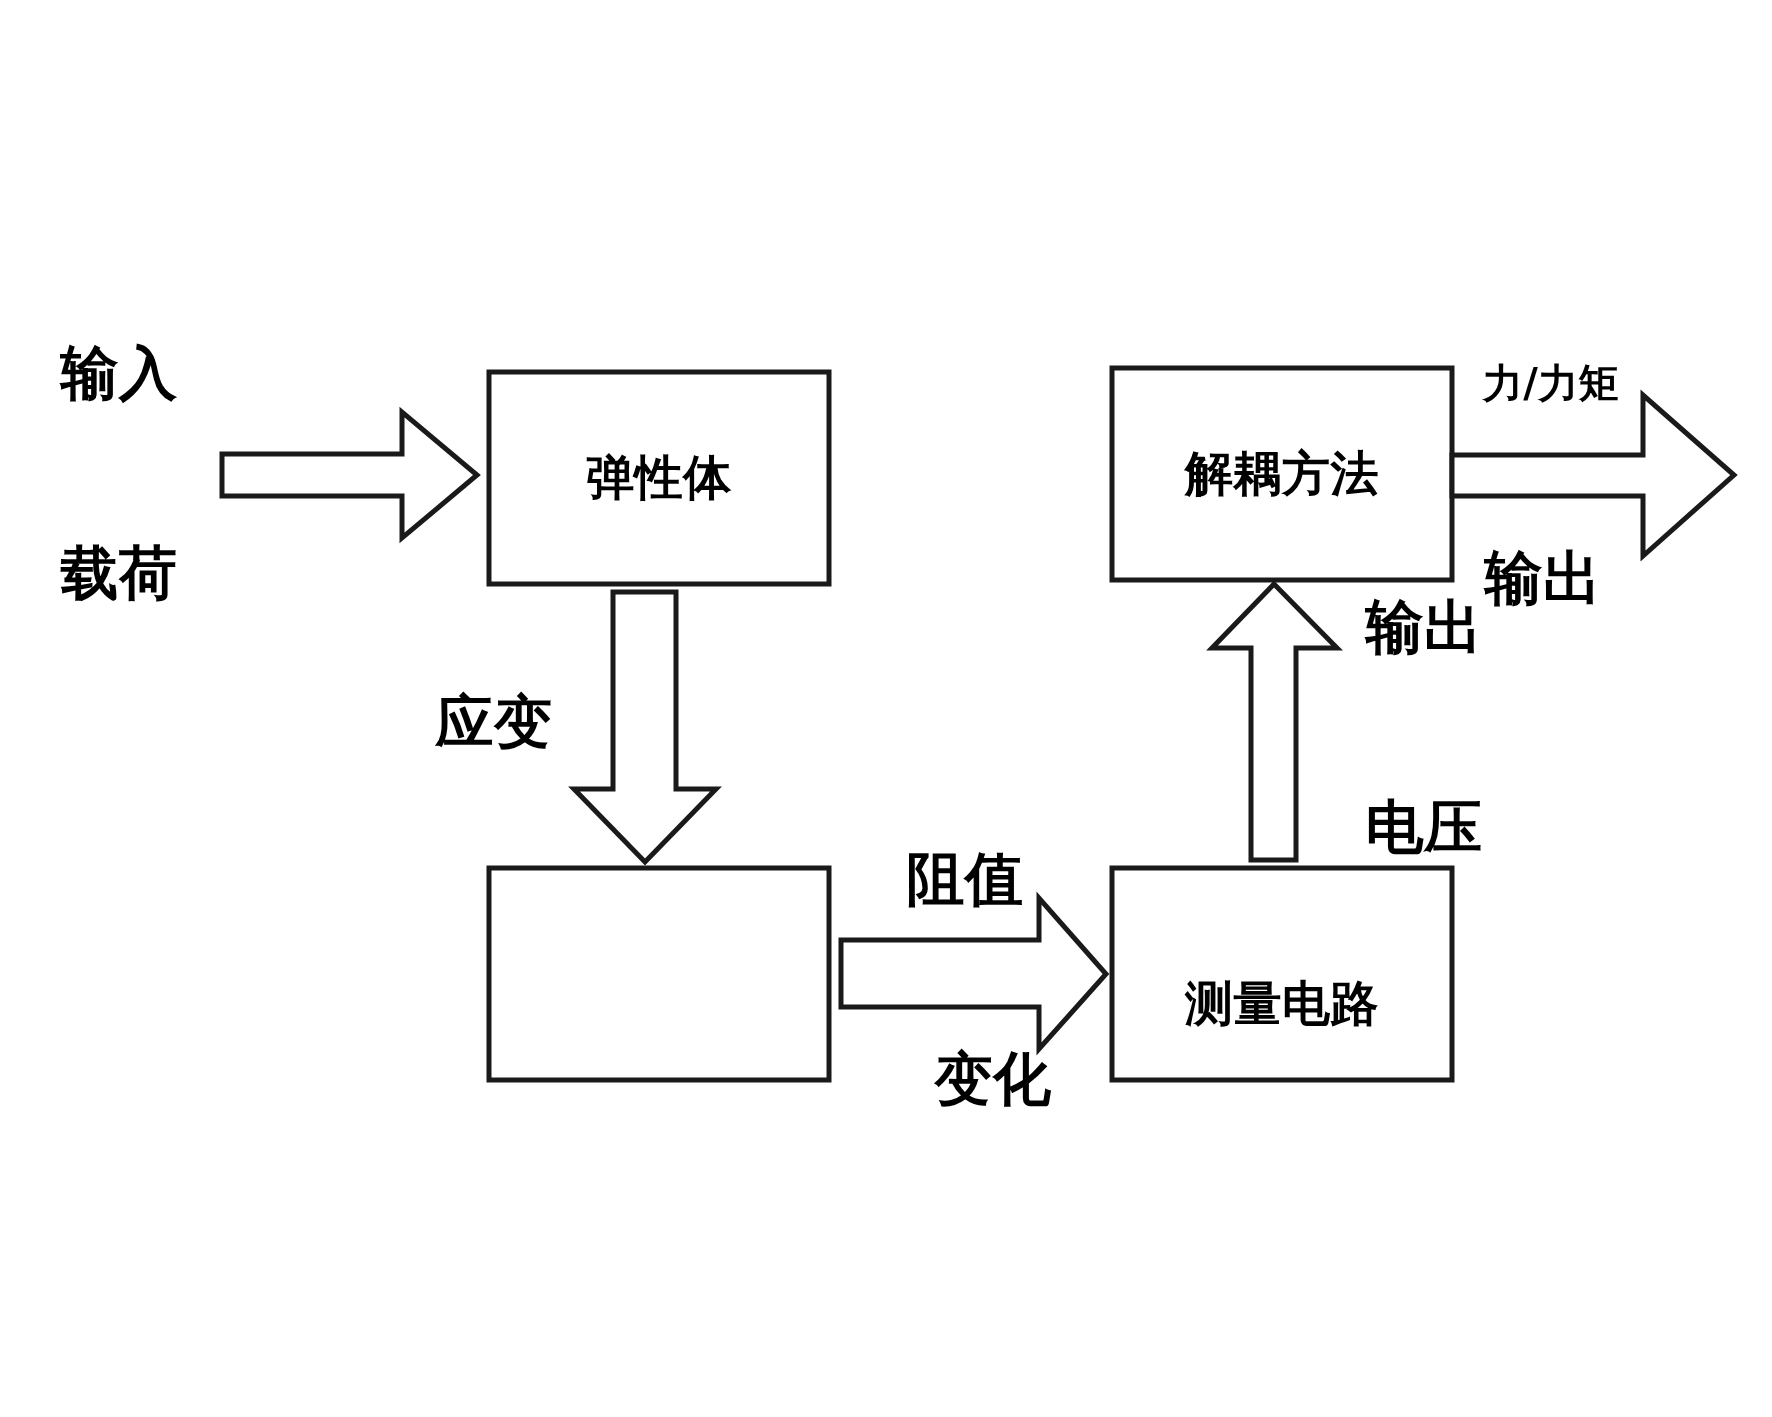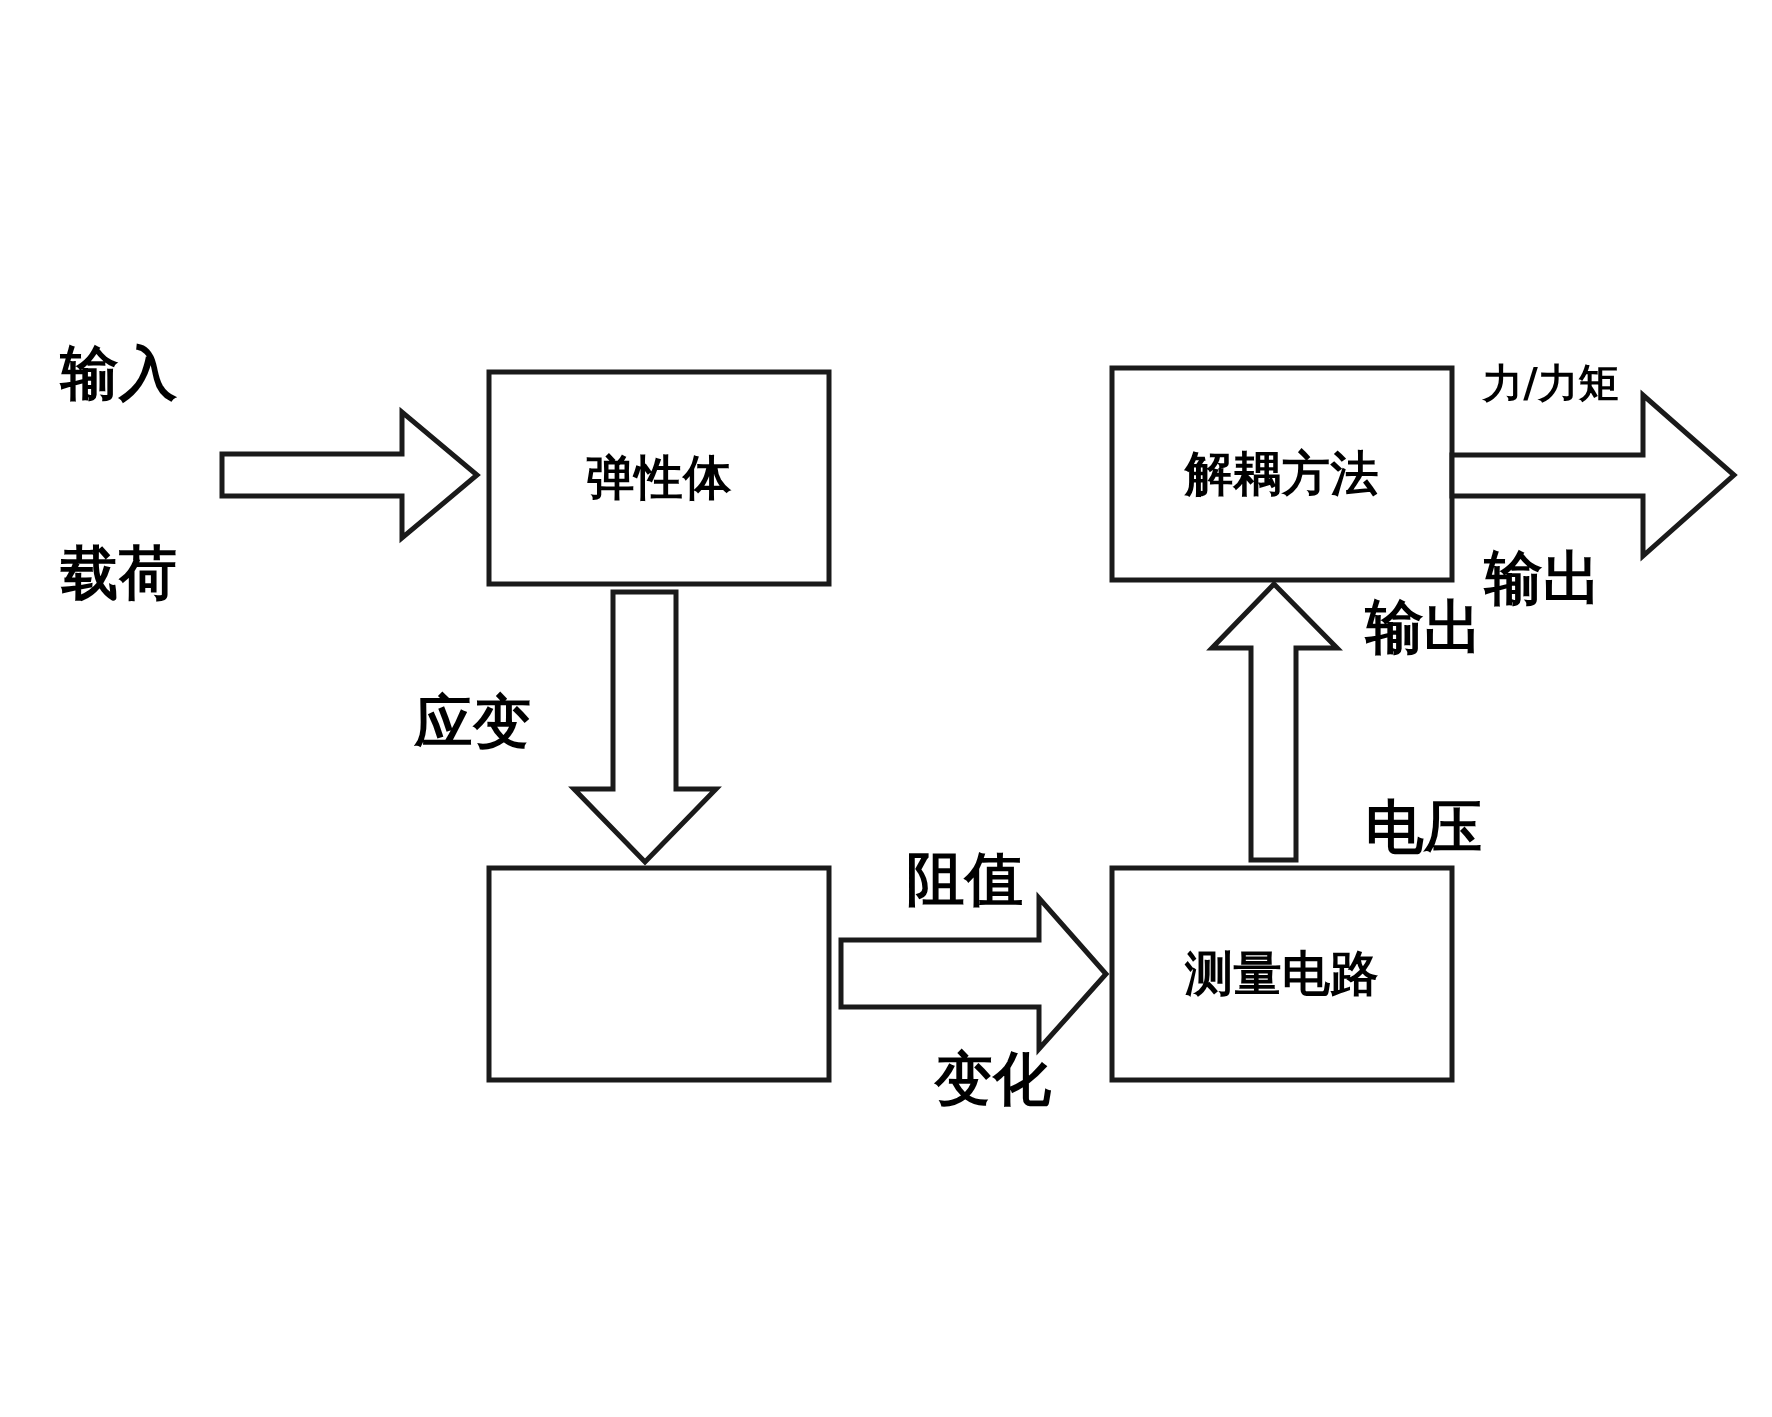--- a/index.html
+++ b/index.html
@@ -82,30 +82,30 @@
 
     <polygon class="arrow-shape" points="1251,860 1251,648 1212,648 1274,584 1337,648 1296,648 1296,860"></polygon>
 
     <polygon class="arrow-shape" points="1452,455 1643,455 1643,395 1734,475 1643,556 1643,496 1452,496"></polygon>
 
   </svg>
 
   <div class="lbl box-label" style="left:659px; top:478px;">弹性体</div>
 
 
-  <div class="lbl box-label" style="left:1282px; top:974px;">测量电路</div>
+  <div class="lbl box-label" style="left:1282px; top:1004px;">测量电路</div>
 
   <div class="lbl edge-label two-line" style="left:119px; top:474px;">
     <div>输入</div>
     <div>载荷</div>
   </div>
 
   <div class="lbl box-label" style="left:1282px; top:474px;">解耦方法</div>
 
-  <div class="lbl edge-label" style="left:473px; top:722px;">应变</div>
+  <div class="lbl edge-label" style="left:494px; top:722px;">应变</div>
 
   <div class="lbl edge-label" style="left:965px; top:879px;">阻值</div>
 
   <div class="lbl edge-label" style="left:965px; top:1079px;margin-left:28px;">变化</div>
 
   <div class="lbl edge-label two-line" style="left:1424px; top:728px;">
     <div>输出</div>
     <div>电压</div>
   </div>
 

